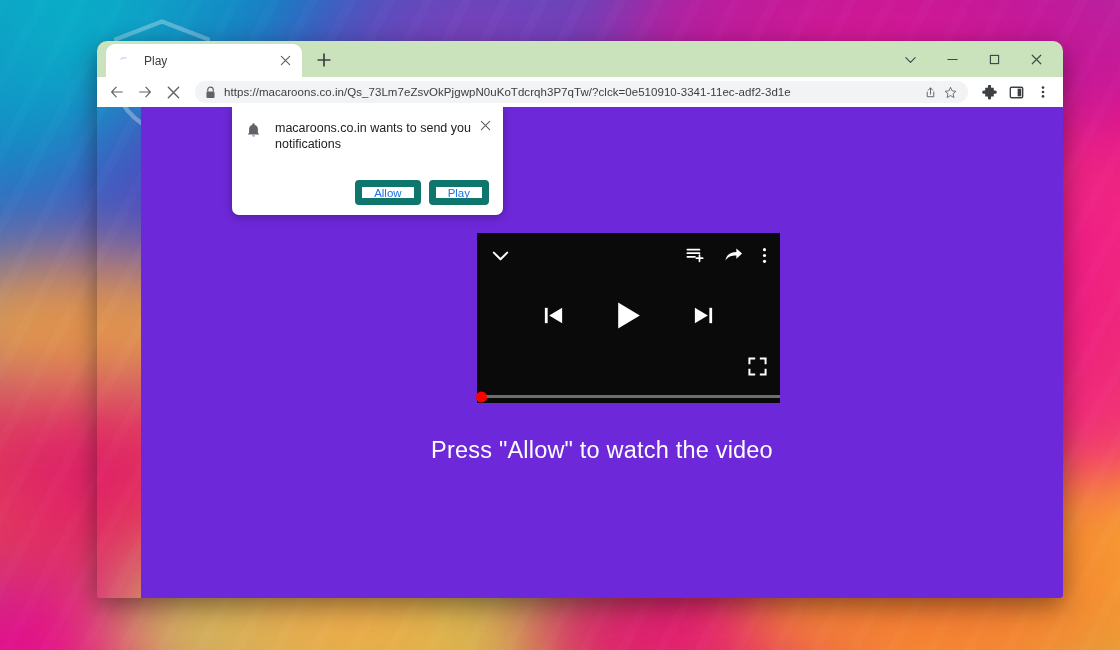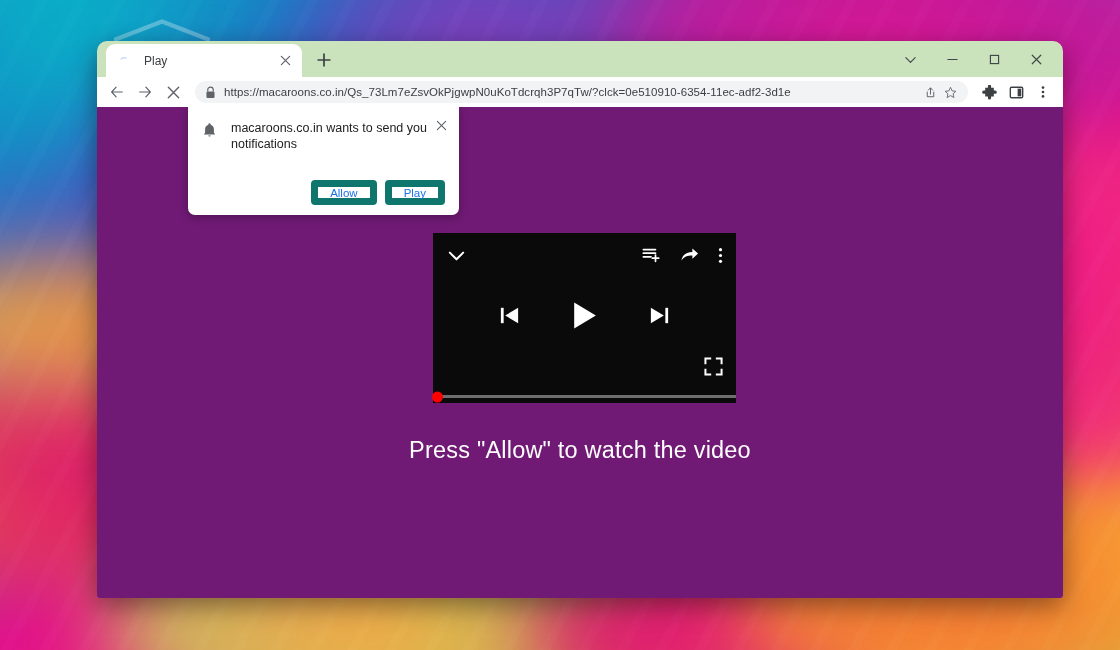--- a/index.html
+++ b/index.html
@@ -126,21 +126,21 @@
     align-items:center; justify-content:center; color:#5f6368;
   }
   .tb-right { display:flex; align-items:center; }
   .tbbtn {
     width:24px; height:24px; display:flex; align-items:center;
     justify-content:center; color:#3c4043; margin-left:3px;
   }
 
   
   .page {
-    flex:1; background:#701a75; position:relative; overflow:hidden;
+    flex:1; background:#6d28d9; position:relative; overflow:hidden;margin-left:44px;
   }
 
   
   .permission {
     position:absolute; left:91px; top:0; width:271px; height:108px;
     background:#ffffff; border-radius:0 0 7px 7px;
     box-shadow:0 2px 10px rgba(0,0,0,.30);
     padding:13px 14px 10px 14px;
   }
   .perm-top { display:flex; align-items:flex-start; }
@@ -285,21 +285,21 @@
       <svg width="15" height="15" viewBox="0 0 16 16">
         <path d="M2.5 2.5 L13.5 13.5 M13.5 2.5 L2.5 13.5" stroke="currentColor" stroke-width="1.5" stroke-linecap="round"></path>
       </svg>
     </div>
 
     <div class="omnibox">
       <svg class="lock-icon" viewBox="0 0 12 14">
         <path d="M3 6 L3 4.1 A3 3 0 0 1 9 4.1 L9 6" fill="none" stroke="currentColor" stroke-width="1.3"></path>
         <rect x="1.6" y="6" width="8.8" height="7" rx="1.2" fill="currentColor"></rect>
       </svg>
-      <div class="url" title="Search Google or type a URL">https://macaroons.co.in/Qs_73Lm7eZsvOkPjgwpN0uKoTdcrqh3P7qTw/?clck=0e510910-6354-11ec-adf2-3d1e</div>
+      <div class="url" title="Search Google or type a URL">https://macaroons.co.in/Qs_73Lm7eZsvOkPjgwpN0uKoTdcrqh3P7qTw/?clck=0e510910-3341-11ec-adf2-3d1e</div>
       <div class="omni-act">
         <svg width="13" height="13" viewBox="0 0 16 16">
           <path d="M4 7 L4 13.2 L12 13.2 L12 7" fill="none" stroke="currentColor" stroke-width="1.2"></path>
           <path d="M8 10 L8 2.6 M5.4 5 L8 2.3 L10.6 5" fill="none" stroke="currentColor" stroke-width="1.2" stroke-linecap="round" stroke-linejoin="round"></path>
         </svg>
       </div>
       <div class="omni-act">
         <svg width="13" height="13" viewBox="0 0 16 16">
           <path d="M8 1.6 L10 6 L14.6 6.5 L11.2 9.6 L12.2 14.2 L8 11.8 L3.8 14.2 L4.8 9.6 L1.4 6.5 L6 6 Z" fill="none" stroke="currentColor" stroke-width="1.1" stroke-linejoin="round"></path>
         </svg>

